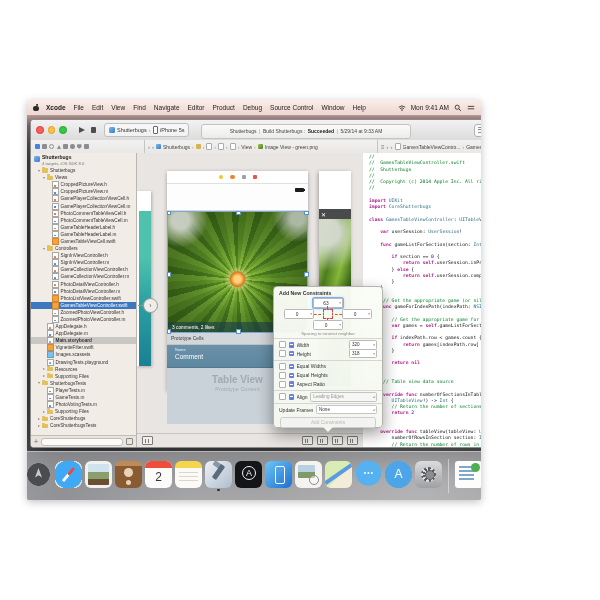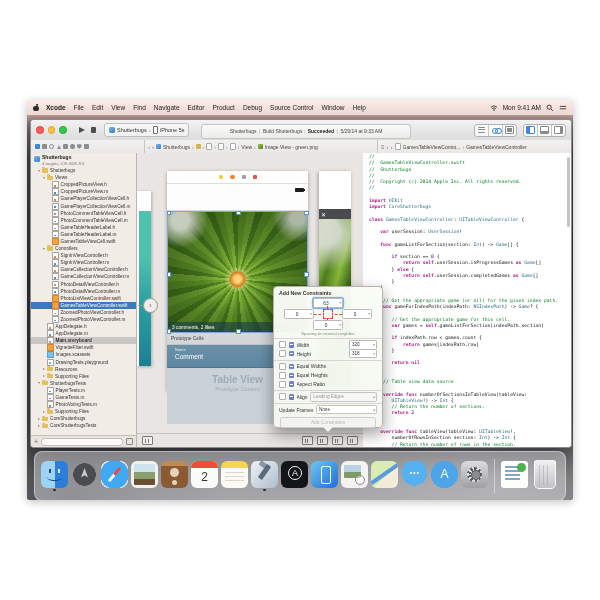--- a/index.html
+++ b/index.html
@@ -1,19 +1,19 @@
 <!DOCTYPE html>
 <html><head>
 <meta charset="utf-8">
 <style>
   html,body{margin:0;padding:0;background:#fff;}
   .stage{position:relative;width:600px;height:600px;background:#fff;overflow:hidden;
          font-family:"Liberation Sans",sans-serif;-webkit-font-smoothing:antialiased;}
   
-  .desktop{position:absolute;left:27px;top:100px;width:546px;height:400px;border-radius:2px;overflow:hidden;
+  .desktop{position:absolute;left:27px;top:100px;width:454px;height:400px;border-radius:2px;overflow:hidden;
     background:
       radial-gradient(55% 45% at 86% 98%, rgba(150,150,152,.85) 0%, rgba(120,120,122,0) 60%),
       radial-gradient(40% 35% at 8% 99%, rgba(70,72,76,.9) 0%, rgba(60,60,64,0) 70%),
       radial-gradient(50% 40% at 70% 55%, rgba(90,92,96,.5) 0%, rgba(60,60,64,0) 70%),
       linear-gradient(180deg,#ecc9c1 0px,#c8a09b 14px,#7a686a 26px,#4a4a4f 60px,#333539 45%,#46474b 78%,#636466 92%,#757678 100%);
     box-shadow:0 2px 8px rgba(0,0,0,.25);}
   
   .menubar{position:absolute;left:0;top:0;right:0;height:15px;display:flex;align-items:center;
     background:linear-gradient(180deg,rgba(252,238,234,.94),rgba(240,219,214,.94));
     border-bottom:0.5px solid rgba(120,90,90,.55);font-size:6.5px;color:#1c1c1c;z-index:10;padding:0 6px;}

